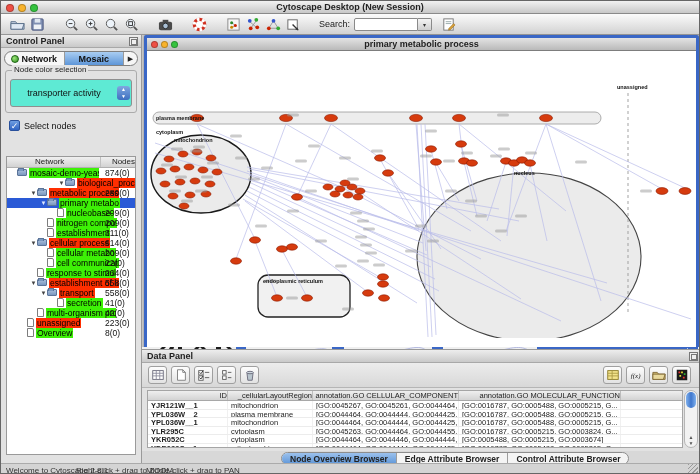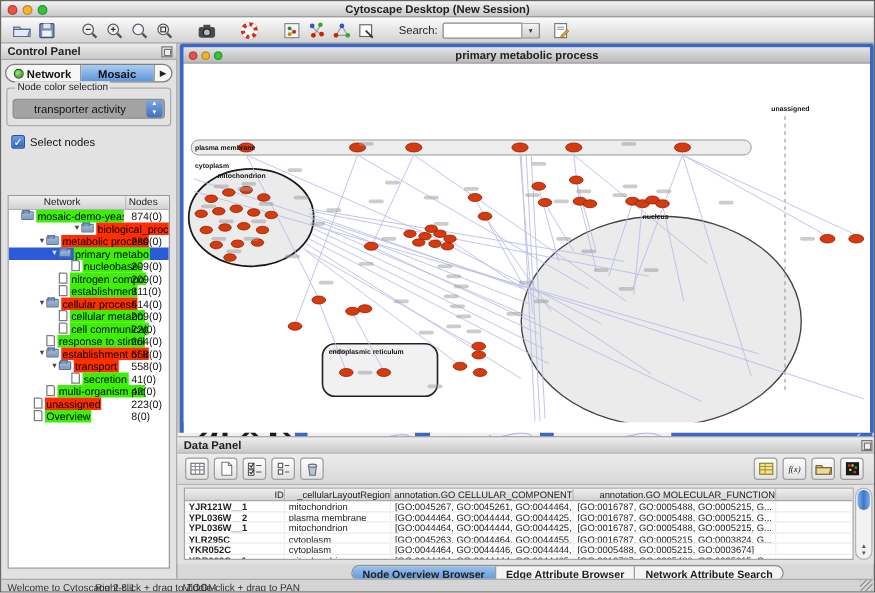--- a/index.html
+++ b/index.html
@@ -36,33 +36,33 @@
   .float-ic:before { content:""; position:absolute; left:1px; top:1px; width:4px; height:4px; border:1px solid #777; }
 
   .cp-tabs { display:flex; margin:3px 3px 2px 3px; height:15px; border:1px solid #7f7f7f; border-radius:8px; overflow:hidden; background:#f6f6f6; }
   .cp-tab { flex:1; display:flex; align-items:center; justify-content:center; gap:2px; font-size:9px; font-weight:bold; color:#111; border-right:1px solid #9a9a9a; }
   .cp-tab.sel { background:linear-gradient(#a9cdf2,#5e96d8); }
   .cp-tab-arrow { width:13px; display:flex; align-items:center; justify-content:center; font-size:7px; color:#222; }
   .net-glyph { width:8px; height:8px; border-radius:50%; background:radial-gradient(circle at 35% 35%, #9fe87a, #2c8a1e); border:1px solid #1d6413;}
 
   .groupbox { margin:4px 4px 0 4px; border:1px solid #ababab; border-radius:3px; padding:4px 4px 5px 4px; position:relative; }
   .groupbox .glabel { position:absolute; top:-6px; left:6px; background:#e2e2e2; font-size:8px; color:#222; padding:0 2px; }
-  .combo { margin-top:4px; height:16px; background:#a3a3a3; border:1px solid #8f8f8f; border-radius:3px; display:flex; align-items:center; position:relative; }
+  .combo { margin-top:4px; height:28px; background:#5eead4; border:1px solid #8f8f8f; border-radius:3px; display:flex; align-items:center; position:relative; }
   .combo .cval { flex:1; font-size:9px; color:#111; text-align:center; }
   .combo .stepper { width:13px; height:14px; margin-right:1px; border-radius:3px; background:linear-gradient(#7fa8e0,#3e6fc0);
       color:#fff; font-size:5px; line-height:7px; text-align:center; }
   .checkline { display:flex; align-items:center; gap:4px; margin:7px 0 5px 8px; }
   .checkbox { width:11px; height:11px; border-radius:2px; background:linear-gradient(#6f9ee2,#2f63c2); border:1px solid #28509c;
       color:#fff; font-size:9px; line-height:11px; text-align:center; }
   .checkline span.lbl { font-size:9px; color:#111; }
 
   .tree-wrap { position:absolute; left:5px; right:5px; top:121px; bottom:8px; background:#fff; border:1px solid #9a9a9a; overflow:hidden; }
   .tree-head { display:flex; height:11px; background:linear-gradient(#f0f0f0,#d2d2d2); border-bottom:1px solid #b0b0b0; font-size:8px; color:#222; }
   .tree-head .c1 { flex:1; padding-left:28px; border-right:1px solid #c0c0c0; }
-  .tree-head .c2 { width:34px; padding-left:2px; }
+  .tree-head .c2 { width:34px; padding-left:2px;text-align:right; }
   .trow { display:flex; align-items:center; height:10px; font-size:8.5px; position:relative; white-space:nowrap; }
   .trow.sel { background:#2a5ad6; }
   .trow .expander { width:7px; font-size:6px; color:#444; text-align:center; flex:none;}
   .trow.sel .expander { color:#dce6ff; }
   .ticon { flex:none; margin-right:2px; }
   .t-folder { display:inline-block; width:10px; height:7px; background:linear-gradient(#a9bedb,#7b99c0); border:1px solid #5b7499; border-radius:1px; position:relative; }
   .t-folder:before { content:""; position:absolute; left:0; top:-2px; width:4px; height:2px; background:#7b99c0; border:1px solid #5b7499; border-bottom:none; }
   .t-file { display:inline-block; width:7px; height:9px; background:#fff; border:1px solid #7d7d7d; border-radius:0 2px 0 0; }
   .tlabel { padding:0 1px; color:#000; overflow:hidden; flex:none; max-width:70px; }
   .tlabel.green { background:#3df106; } .tlabel.red { background:#ff2e00; }
@@ -692,21 +692,21 @@
     </div>
     <div class="dscroll">
       <div class="dthumb"></div>
       <div class="darrows">▲<br>▼</div>
     </div>
   </div>
 
   <div class="btabs" id="btabs">
       <div class="btab sel">Node Overview Browser</div>
       <div class="btab">Edge Attribute Browser</div>
-      <div class="btab">Network Attribute Search</div>
+      <div class="btab">Control Attribute Browser</div>
     </div>
 
   <div class="statusbar">
     <span id="status-items"><span class="stext" style="left: 5px;">Welcome to Cytoscape 2.8.1</span><span class="stext" style="left: 75px;">Right-click + drag to ZOOM</span><span class="stext" style="left: 145px;">Middle-click + drag to PAN</span></span>
     <div class="grip"></div>
   </div>
 
 </div>
 
 </body></html>

